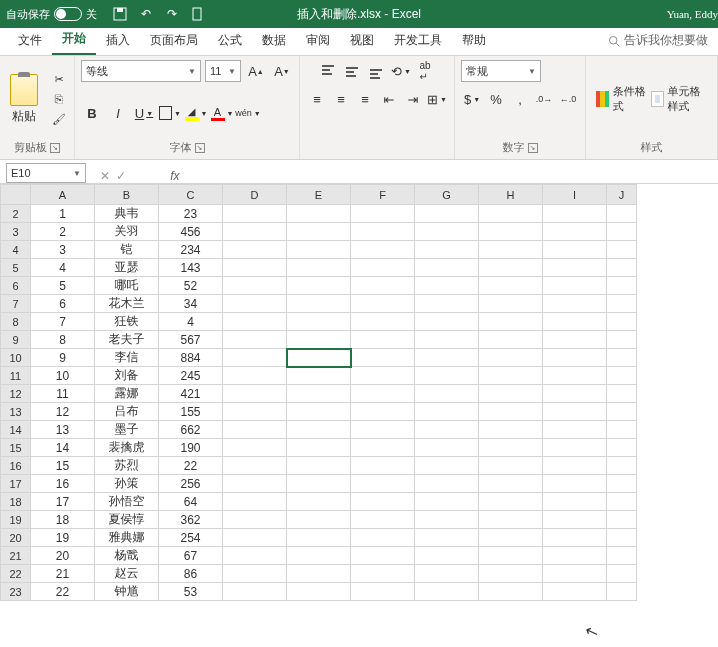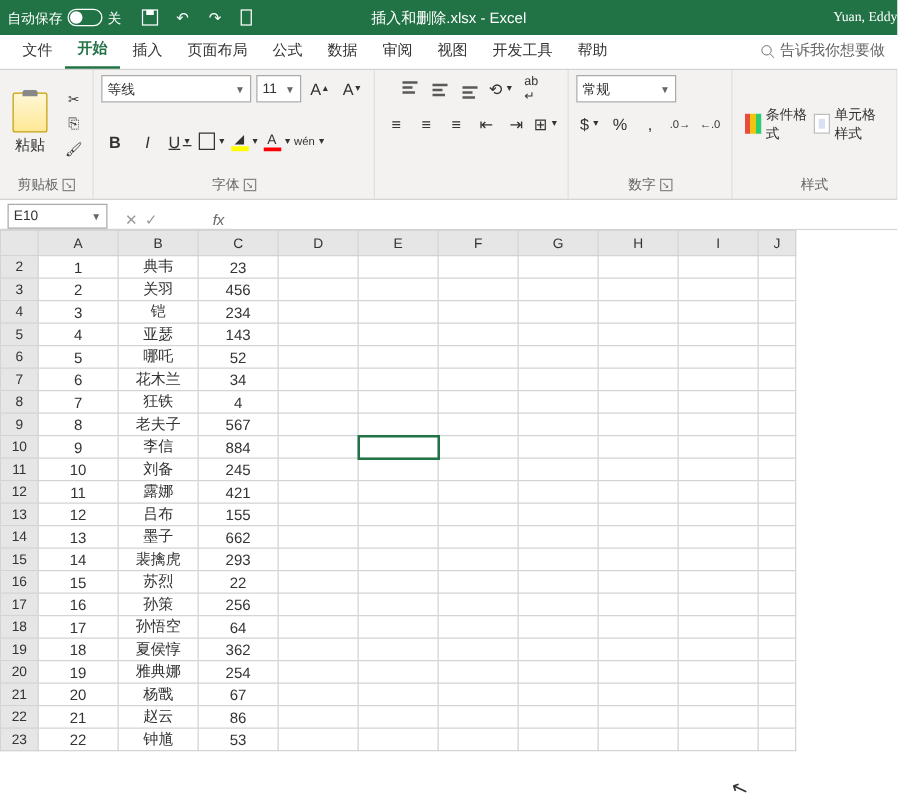--- a/index.html
+++ b/index.html
@@ -492,21 +492,21 @@
           <td class="c-F"></td>
           <td class="c-G"></td>
           <td class="c-H"></td>
           <td class="c-I"></td>
           <td class="c-J"></td>
         </tr>
         <tr>
           <th class="row-hdr">15</th>
           <td class="c-A">14</td>
           <td class="c-B">裴擒虎</td>
-          <td class="c-C">293</td>
+          <td class="c-C">190</td>
           <td class="c-D"></td>
           <td class="c-E"></td>
           <td class="c-F"></td>
           <td class="c-G"></td>
           <td class="c-H"></td>
           <td class="c-I"></td>
           <td class="c-J"></td>
         </tr>
         <tr>
           <th class="row-hdr">16</th>

